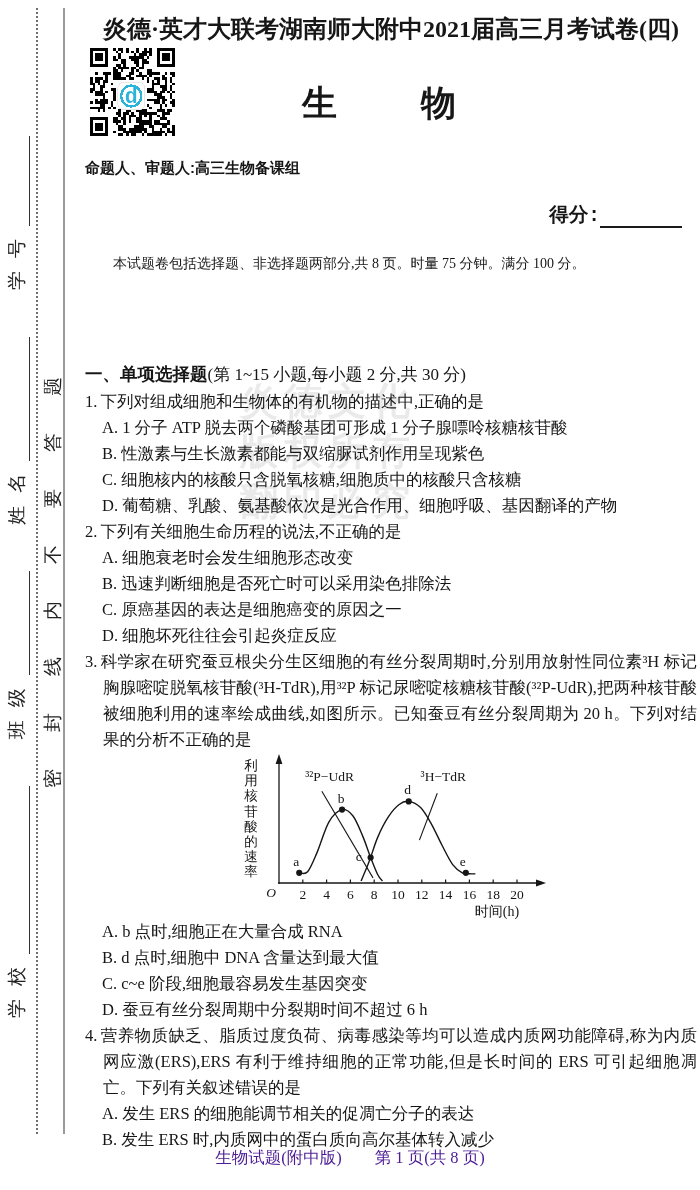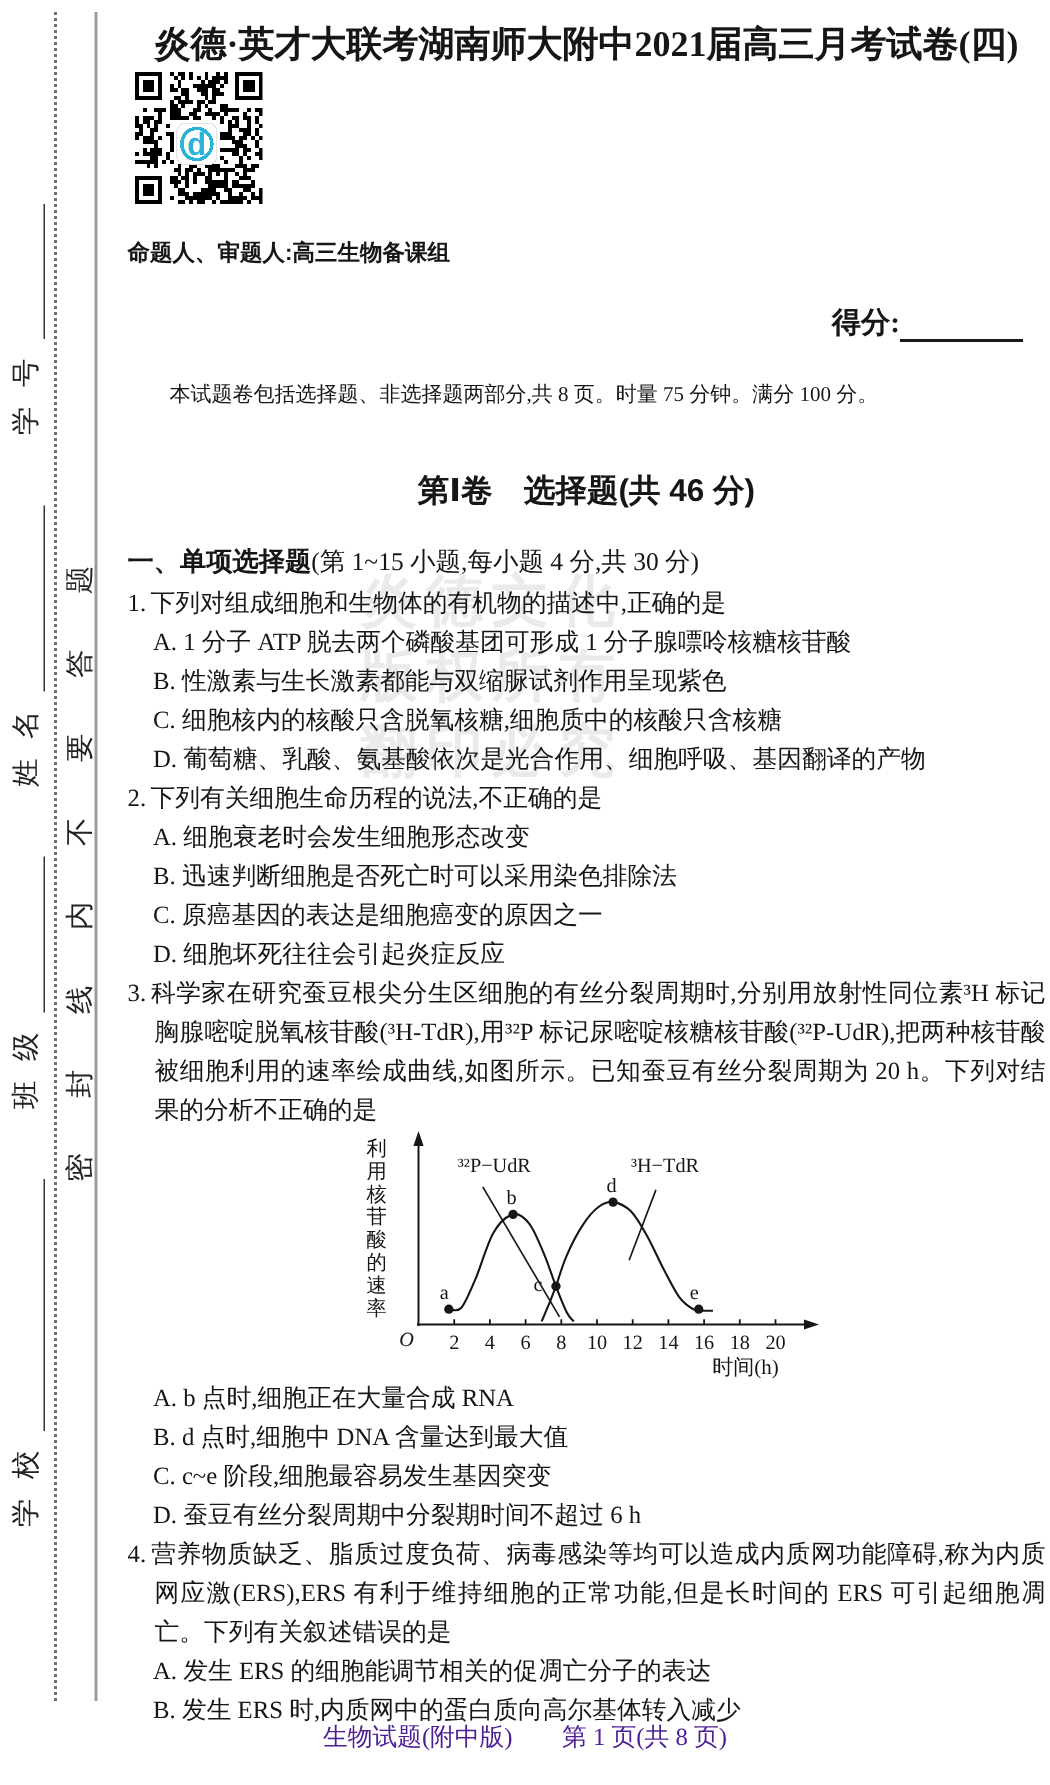--- a/index.html
+++ b/index.html
@@ -31,21 +31,21 @@
   .exam-title { position:absolute; top:13px; left:-2px; width:616px; text-align:center;
                 font-size:24px; font-weight:bold; white-space:nowrap; }
   .qr { position:absolute; left:5px; top:48px; width:85px; height:88px; }
   .subject { position:absolute; top:80px; left:-12px; width:612px; text-align:center;
              font-size:35px; font-weight:bold; }
   .subject .s1 { margin-right:84px; }
   .setters { position:absolute; top:159px; left:0; width:612px; text-align:left;
              font-size:15px; font-weight:bold;
              font-family:"Liberation Sans","DejaVu Sans",sans-serif; }
   .score-line { position:absolute; top:201px; right:15px; font-size:19.5px; font-weight:bold;
-                font-family:Liberation Serif, serif; }
+                font-family:Liberation Mono, monospace; }
   .score-blank { display:inline-block; width:82px; height:21px; border-bottom:2px solid #1a1a1a;
                  vertical-align:bottom; }
   .intro { position:absolute; top:249px; left:0; width:612px; font-size:14px; line-height:30px;
            text-align:justify; text-indent:2em; }
   .vol-title { position:absolute; top:313px; left:0; width:612px; text-align:center;
                font-size:21px; font-weight:bold;
                font-family:"Liberation Sans","DejaVu Sans",sans-serif; }
   .part-heading { position:absolute; top:362px; left:0; width:612px; font-size:17px; }
   .part-heading b { font-family:"Liberation Sans","DejaVu Sans",sans-serif; font-size:17.5px; }
 
@@ -467,33 +467,35 @@
           <rect x="28" y="2" width="3" height="3" fill="#000"></rect>
           <rect x="0" y="26" width="7" height="7" fill="#000"></rect>
           <rect x="1" y="27" width="5" height="5" fill="#fff"></rect>
           <rect x="2" y="28" width="3" height="3" fill="#000"></rect>
           <rect x="10.8" y="12.8" width="10.4" height="10.4" rx="2.2" fill="#fff" stroke="#e2e2e2" stroke-width="0.3"></rect>
           <circle cx="16" cy="18" r="3.9" fill="none" stroke="#2cb3d9" stroke-width="0.9"></circle>
           <text x="16" y="20.8" font-size="8" font-weight="bold" text-anchor="middle" fill="#2cb3d9" font-family="Liberation Sans, sans-serif">d</text>
         </svg>
     </div>
 
+    <div class="subject">
+      <span class="s1">生</span><span>物</span>
+    </div>
 
     <div class="setters">命题人、审题人:高三生物备课组</div>
 
     <div class="score-line">
       <span>得分:</span><span class="score-blank"></span>
     </div>
 
     <div class="intro">本试题卷包括选择题、非选择题两部分,共 8 页。时量 75 分钟。满分 100 分。</div>
 
-    <div class="vol-title">第Ⅰ卷　选择题(共 46 分)</div>
 
     <div class="part-heading">
-      <b>一、单项选择题</b><span>(第 1~15 小题,每小题 4 分,共 30 分)</span>
+      <b>一、单项选择题</b><span>(第 1~15 小题,每小题 2 分,共 30 分)</span>
     </div>
 
     <div id="questions">
         <div class="question">
           <div class="stem"><span class="q-num">1.</span>下列对组成细胞和生物体的有机物的描述中,正确的是</div>
           <div class="option">A. 1 分子 ATP 脱去两个磷酸基团可形成 1 分子腺嘌呤核糖核苷酸</div>
           <div class="option">B. 性激素与生长激素都能与双缩脲试剂作用呈现紫色</div>
           <div class="option">C. 细胞核内的核酸只含脱氧核糖,细胞质中的核酸只含核糖</div>
           <div class="option">D. 葡萄糖、乳酸、氨基酸依次是光合作用、细胞呼吸、基因翻译的产物</div>
         </div>

